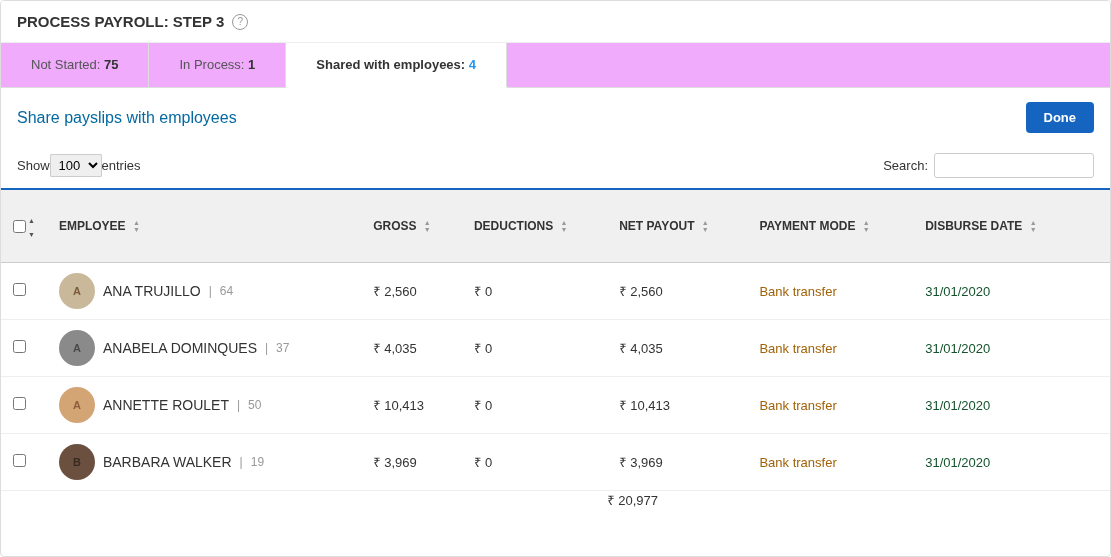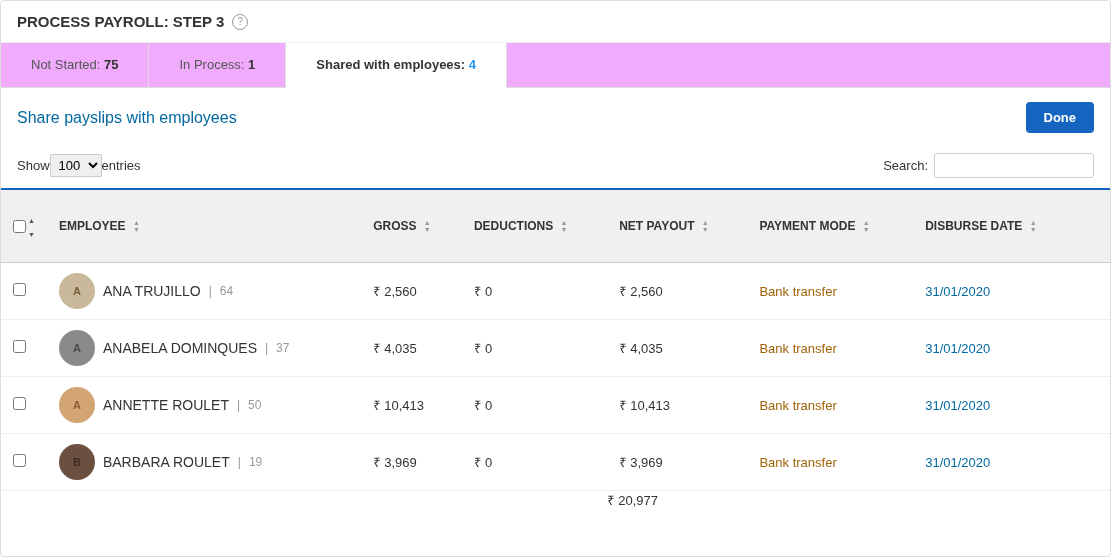--- a/index.html
+++ b/index.html
@@ -42,21 +42,21 @@
     thead th .sort-icon { font-size: 7px; line-height: 1; color: #999; }
     tbody tr { border-bottom: 1px solid #eee; }
     tbody td { padding: 10px 12px; vertical-align: middle; }
     .checkbox-cell { width: 30px; }
     .checkbox-cell input[type="checkbox"] { cursor: pointer; }
     .employee-cell { display: flex; align-items: center; gap: 8px; }
     .avatar { width: 36px; height: 36px; border-radius: 50%; background: #ccc; overflow: hidden; display: flex; align-items: center; justify-content: center; font-size: 14px; }
     .emp-name { color: #333; font-size: 14px; }
     .emp-id { color: #999; font-size: 12px; }
     .amount { color: #333; }
-    .date-link { color: #0369a1; text-decoration: none; cursor: pointer; }
+    .date-link { color: #14532d; text-decoration: none; cursor: pointer; }
     .payment-mode { color: #a16207; }
 
     
     .th-check { display: flex; align-items: center; gap: 2px; }
     .th-sort-arrows { display: inline-flex; flex-direction: column; }
     .arrow-up::before { content: '▲'; font-size: 7px; color: #555; }
     .arrow-down::before { content: '▼'; font-size: 7px; color: #555; }
   </style>
 </head>
 <body>
@@ -228,21 +228,21 @@
   </tr>
           <tr>
     <td class="checkbox-cell">
       <input type="checkbox" style="">
     </td>
     <td>
       <div class="employee-cell">
         <div class="avatar" style="background:#6b5040; color:#3a2a20; font-size:11px; font-weight:bold;">
           B
         </div>
-        <span class="emp-name">BARBARA ROULET</span>
+        <span class="emp-name">BARBARA WALKER</span>
         <span style="color:#999;font-size:12px;">|</span>
         <span class="emp-id">19</span>
       </div>
     </td>
     <td class="amount">₹ 3,969</td>
     <td class="amount">₹ 0</td>
     <td class="amount">₹ 3,969</td>
     <td class="payment-mode">Bank transfer</td>
     <td><a class="date-link" href="#">31/01/2020</a></td>
     <td></td>

